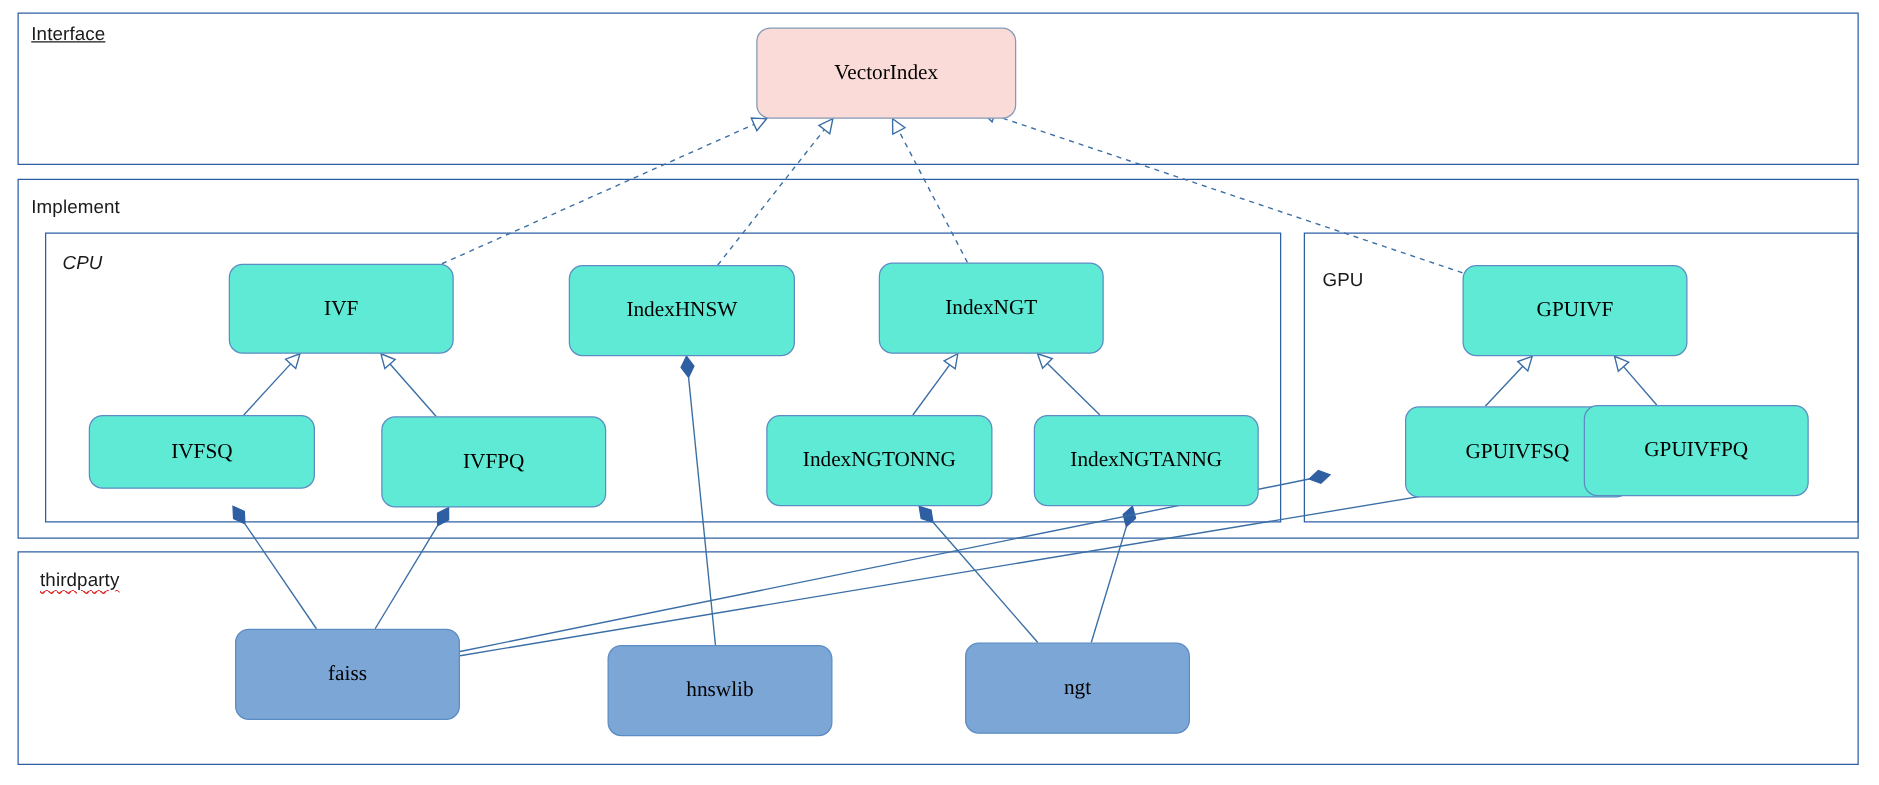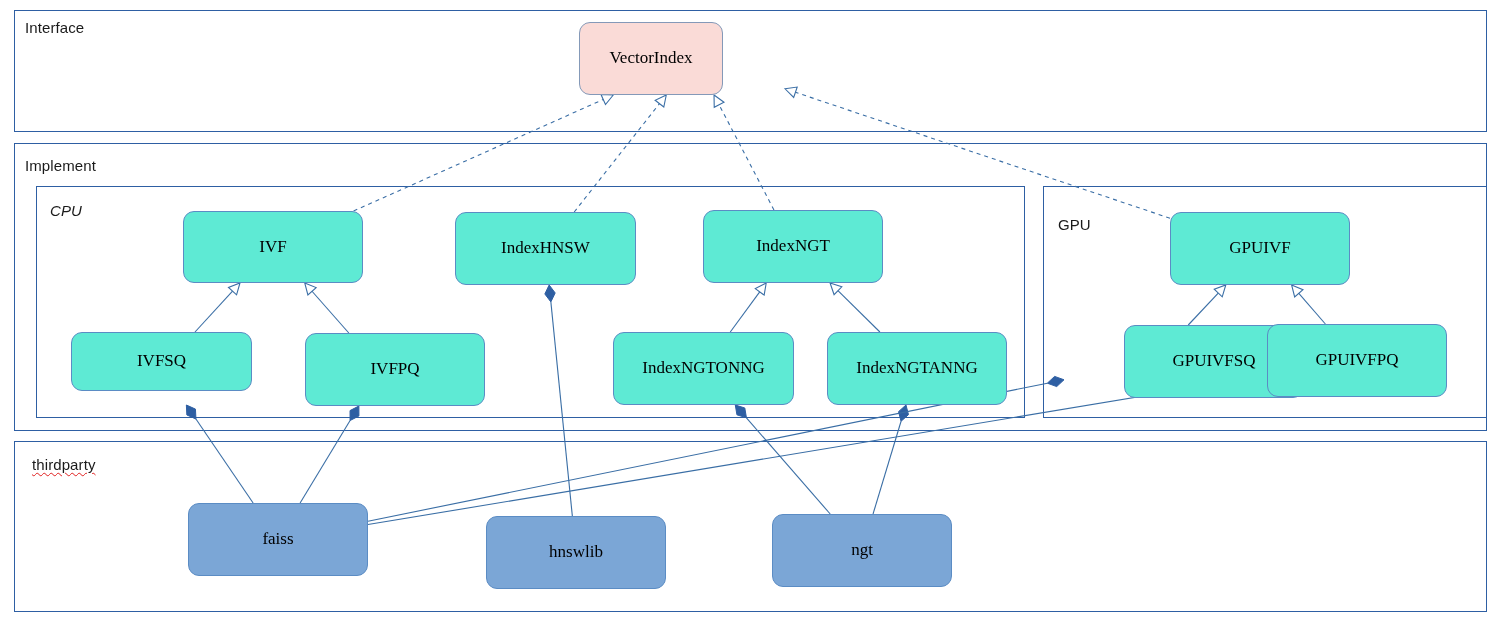--- a/index.html
+++ b/index.html
@@ -89,32 +89,32 @@
       <line x1="253.1330409356725" y1="503" x2="195.93858567235281" y2="419.04934034311015" stroke="#3A6EA5" stroke-width="1.1" stroke-dasharray="0"></line>
       <line x1="300.11470588235295" y1="503" x2="350.0760605030435" y2="420.5395117910932" stroke="#3A6EA5" stroke-width="1.1" stroke-dasharray="0"></line>
       <line x1="368" y1="521.2123287671233" x2="1047.3404474756637" y2="383.172831449009" stroke="#3A6EA5" stroke-width="1.1" stroke-dasharray="0"></line>
       <line x1="368" y1="524.5695088044486" x2="1250.2292076381432" y2="378.21267083667504" stroke="#3A6EA5" stroke-width="1.1" stroke-dasharray="0"></line>
       <line x1="572.3379934210526" y1="516" x2="550.8590787929842" y2="301.9150804284326" stroke="#3A6EA5" stroke-width="1.1" stroke-dasharray="0"></line>
       <line x1="830.2129120879121" y1="514" x2="746.4517145188053" y2="417.8199497944641" stroke="#3A6EA5" stroke-width="1.1" stroke-dasharray="0"></line>
       <line x1="873.0302197802198" y1="514" x2="901.052063964697" y2="421.27317015318437" stroke="#3A6EA5" stroke-width="1.1" stroke-dasharray="0"></line>
     </svg>
   <div id="groups">
       <div class="group" style="left: 14px; top: 10px; width: 1473px; height: 122px; border-color: rgb(46, 95, 163);"></div>
-      <div class="group-label" style="left: 25px; top: 19px;">Interface</div>
+      <div class="group-label" style="left: 25px; top: 19px; text-decoration: underline;">Interface</div>
       <div class="group" style="left: 14px; top: 143px; width: 1473px; height: 288px; border-color: rgb(46, 95, 163);"></div>
       <div class="group-label" style="left: 25px; top: 157px;">Implement</div>
       <div class="group" style="left: 36px; top: 186px; width: 989px; height: 232px; border-color: rgb(46, 95, 163);"></div>
       <div class="group-label" style="left: 50px; top: 202px; font-style: italic;">CPU</div>
       <div class="group" style="left: 1043px; top: 186px; width: 444px; height: 232px; border-color: rgb(46, 95, 163);"></div>
       <div class="group-label" style="left: 1058px; top: 216px;">GPU</div>
       <div class="group" style="left: 14px; top: 441px; width: 1473px; height: 171px; border-color: rgb(46, 95, 163);"></div>
       <div class="group-label misspelled" style="left: 32px; top: 456px;">thirdparty</div>
     </div>
   <div id="nodes">
-      <div class="node iface" style="left: 579px; top: 22px; width: 144px; height: 73px;">VectorIndex</div>
+      <div class="node iface" style="left: 605px; top: 22px; width: 208px; height: 73px;">VectorIndex</div>
       <div class="node impl" style="left: 183px; top: 211px; width: 180px; height: 72px;">IVF</div>
       <div class="node impl" style="left: 455px; top: 212px; width: 181px; height: 73px;">IndexHNSW</div>
       <div class="node impl" style="left: 703px; top: 210px; width: 180px; height: 73px;">IndexNGT</div>
       <div class="node impl" style="left: 1170px; top: 212px; width: 180px; height: 73px;">GPUIVF</div>
       <div class="node impl" style="left: 71px; top: 332px; width: 181px; height: 59px;">IVFSQ</div>
       <div class="node impl" style="left: 305px; top: 333px; width: 180px; height: 73px;">IVFPQ</div>
       <div class="node impl" style="left: 613px; top: 332px; width: 181px; height: 73px;">IndexNGTONNG</div>
       <div class="node impl" style="left: 827px; top: 332px; width: 180px; height: 73px;">IndexNGTANNG</div>
       <div class="node impl" style="left: 1124px; top: 325px; width: 180px; height: 73px;">GPUIVFSQ</div>
       <div class="node impl" style="left: 1267px; top: 324px; width: 180px; height: 73px;">GPUIVFPQ</div>

